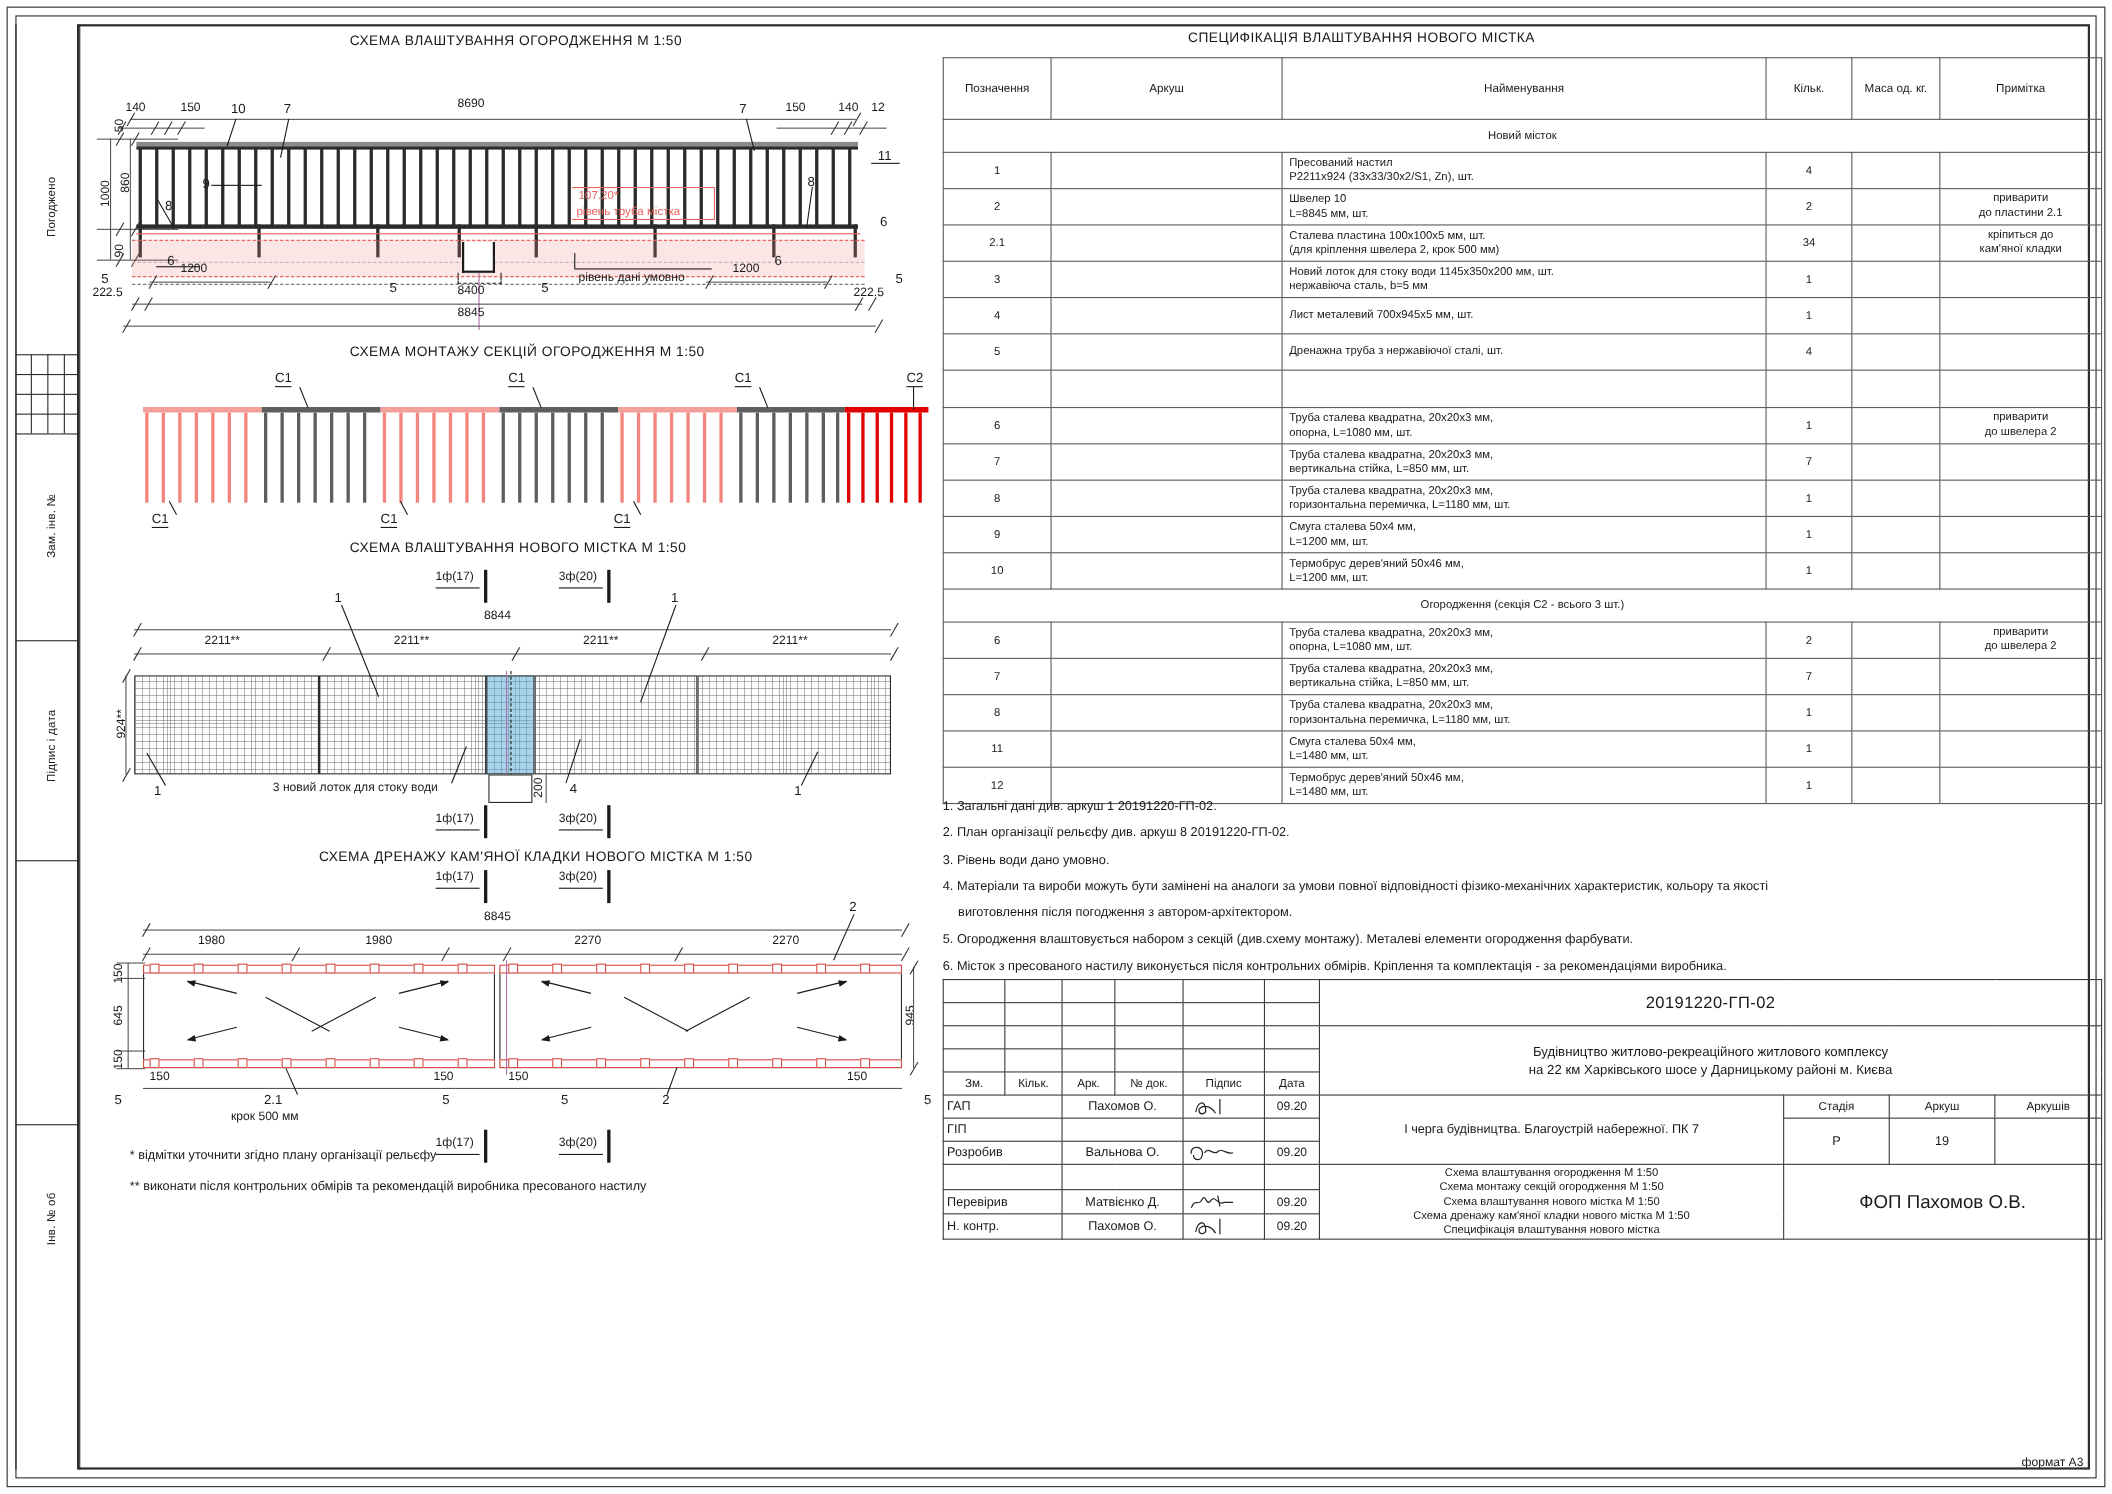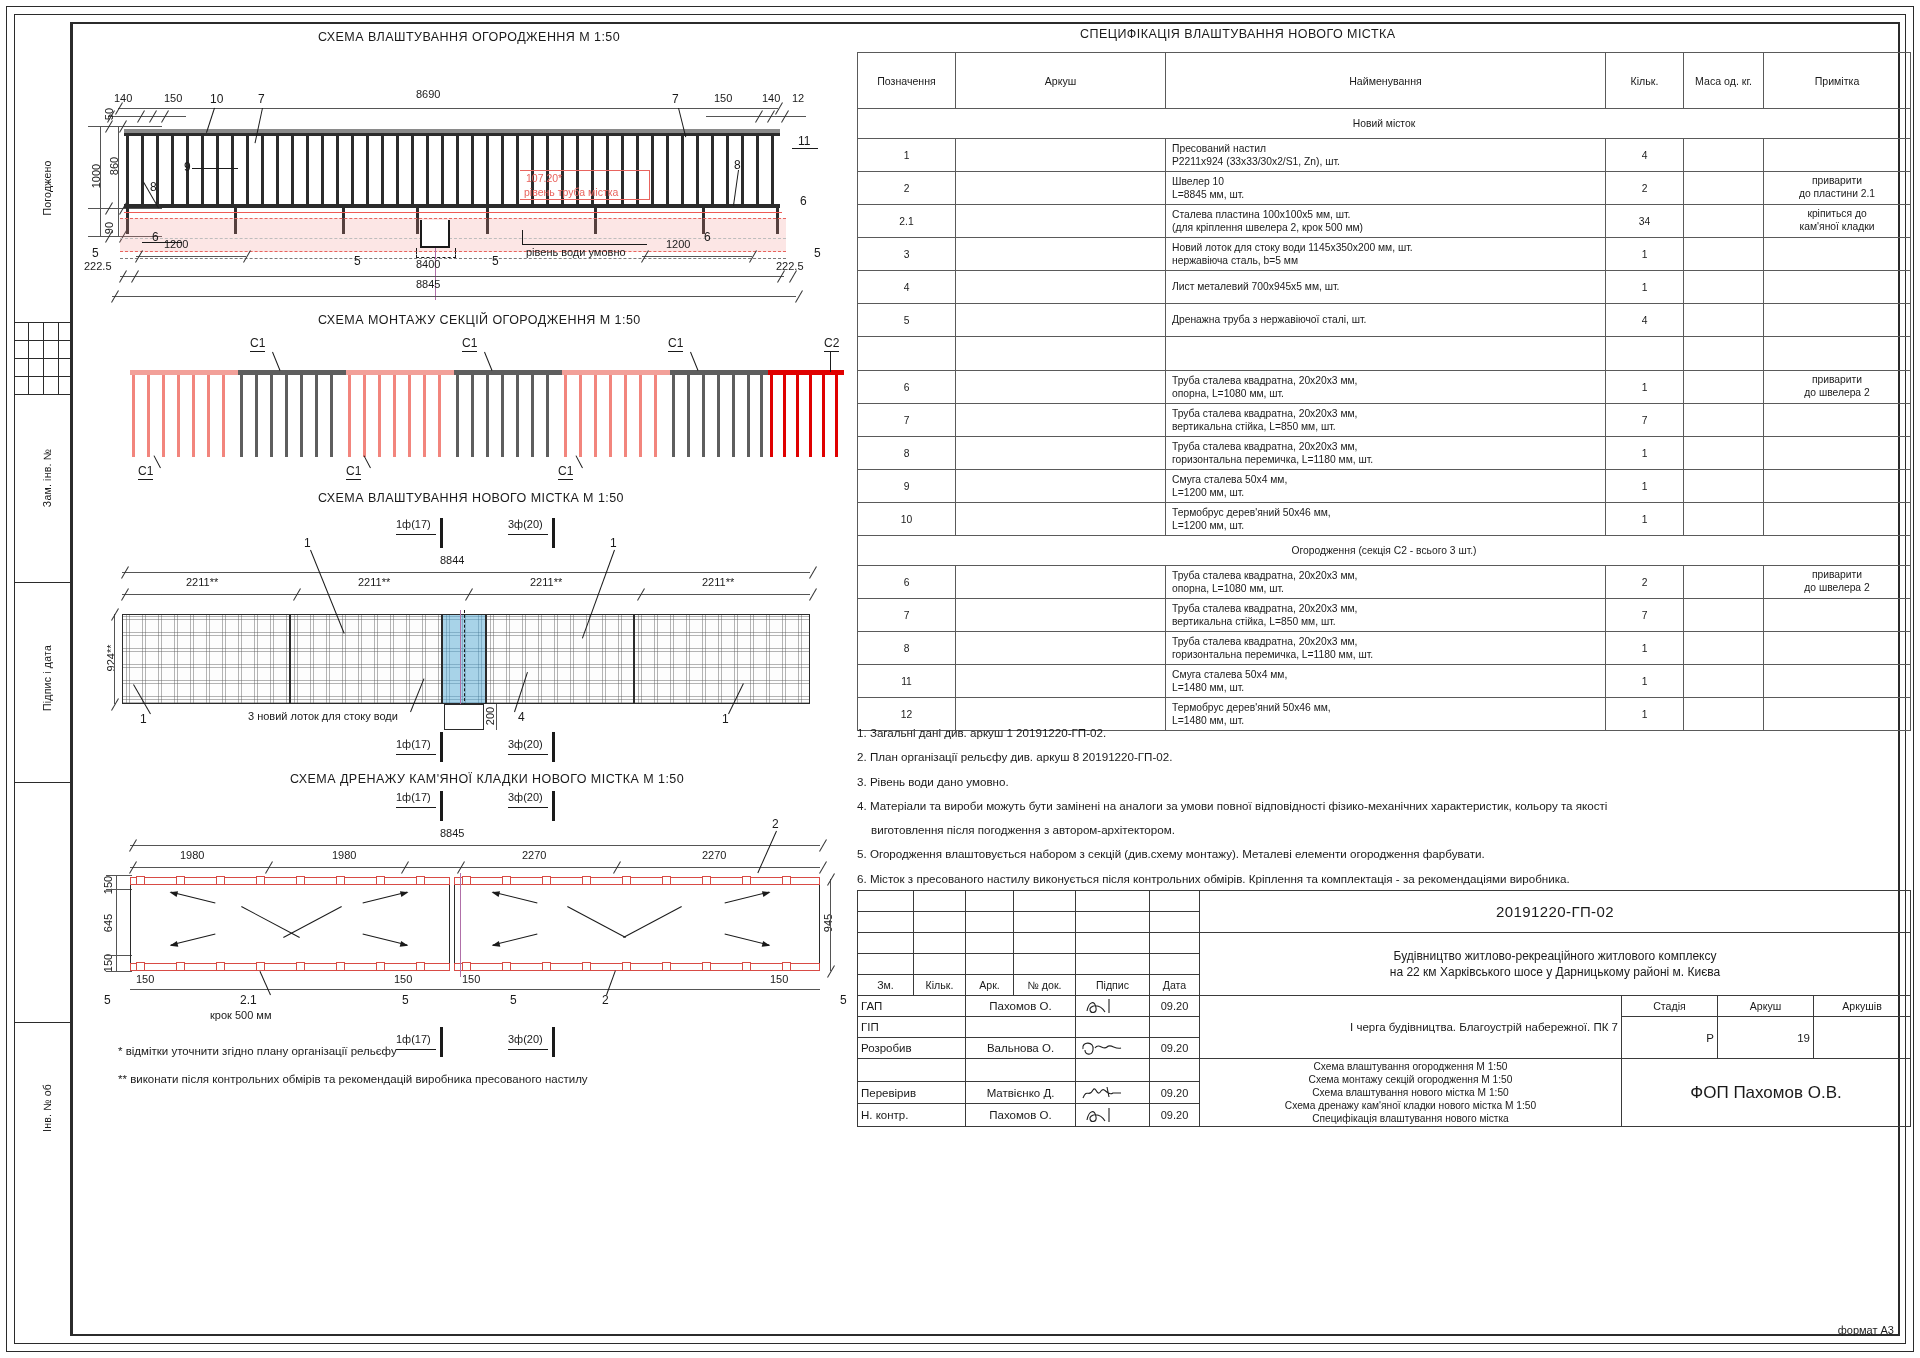--- a/index.html
+++ b/index.html
@@ -98,21 +98,21 @@
   .notes h4 { margin:0 0 9px 0; font-size:12.5px; font-weight:normal; letter-spacing:.4px; }
   .notes p { margin:0 0 9px 0; line-height:1.32; }
   .notes p.ind { padding-left:14px; }
 
   
   table.tb { position:absolute; left:857px; top:890px; border-collapse:collapse;
              font-size:11px; table-layout:fixed; width:1053px; }
   table.tb td { border:1px solid #3a3a3a; padding:1px 3px; height:21px; }
   .tb-code { text-align:center; font-size:15px; letter-spacing:.4px; }
   .tb-proj { text-align:center; font-size:12px; line-height:1.35; }
-  .tb-stage { text-align:right; font-size:11.5px; }
+  .tb-stage { text-align:center; font-size:11.5px; }
   .tb-firm { text-align:center; font-size:17px; }
   .tb-list { text-align:center; font-size:10.2px; line-height:1.28; }
   .tb-hdr { text-align:center; font-size:10.6px; }
   .tb-role { text-align:left; font-size:11.5px; padding-left:5px; }
   .tb-name { text-align:center; font-size:11.5px; }
   .tb-date { text-align:center; font-size:11px; }
   .sig { display:block; height:18px; }
   .fmt { position:absolute; right:26px; bottom:22px; font-size:11px; }
 </style>
 </head>
@@ -254,21 +254,21 @@
     <div class="lineH" style="left:34px; top:228px; width:666px; border-top:1px dashed #7a7a7a;"></div>
 
     <div style="position:absolute; left:334px; top:190px; width:30px; height:28px; border:2px solid #1a1a1a; border-top:0; background:#fff;"></div>
     <div style="position:absolute; left:330px; top:218px; width:40px; height:10px; border:1px dashed #1a1a1a; border-top:0;"></div>
     <div class="lineV" style="left:349px; top:218px; height:52px; border-left:1px solid #b06fa8;"></div>
 
     <div class="note-red" style="left:440px; top:142px;">107.20*</div>
     <div class="note-red" style="left:438px; top:156px;">рівень труба містка</div>
     <div style="position:absolute; left:434px; top:140px; width:130px; height:30px; border:1px solid #e8645e; border-left:0;"></div>
 
-    <div class="tag" style="left:440px; top:216px; font-size:11px;">рівень води умовно</div>
+    <div class="tag" style="left:440px; top:216px; font-size:11px;">рівень дані умовно</div>
     <div class="lineH" style="left:436px; top:214px; width:125px; border-top:1px solid #1a1a1a;"></div>
     <div class="lineV" style="left:436px; top:200px; height:14px; border-left:1px solid #1a1a1a;"></div>
 
     <div class="tag" style="left:124px; top:62px;">10</div>
     <div class="lineV" style="left:128px; top:78px; height:26px; border-left:1px solid #1a1a1a; transform:rotate(18deg); transform-origin:top;"></div>
     <div class="tag" style="left:172px; top:62px;">7</div>
     <div class="lineV" style="left:176px; top:78px; height:36px; border-left:1px solid #1a1a1a; transform:rotate(12deg); transform-origin:top;"></div>
     <div class="tag" style="left:98px; top:130px;">9</div>
     <div class="lineH" style="left:106px; top:138px; width:46px; border-top:1px solid #1a1a1a;"></div>
     <div class="tag" style="left:64px; top:150px;">8</div>

